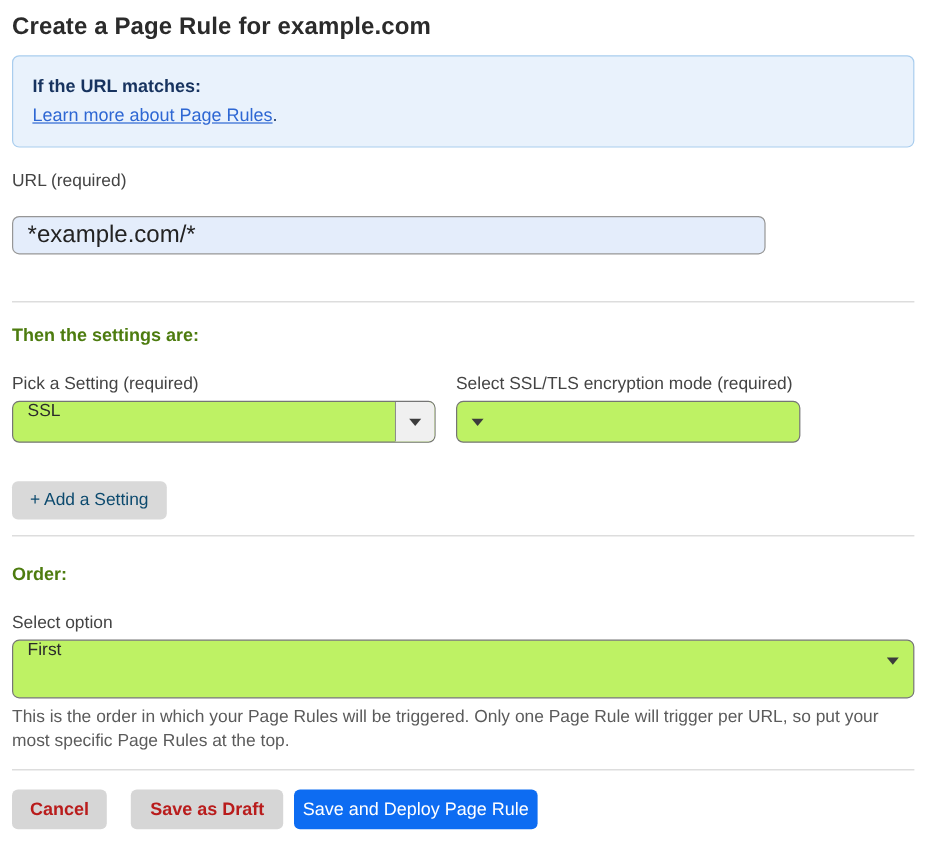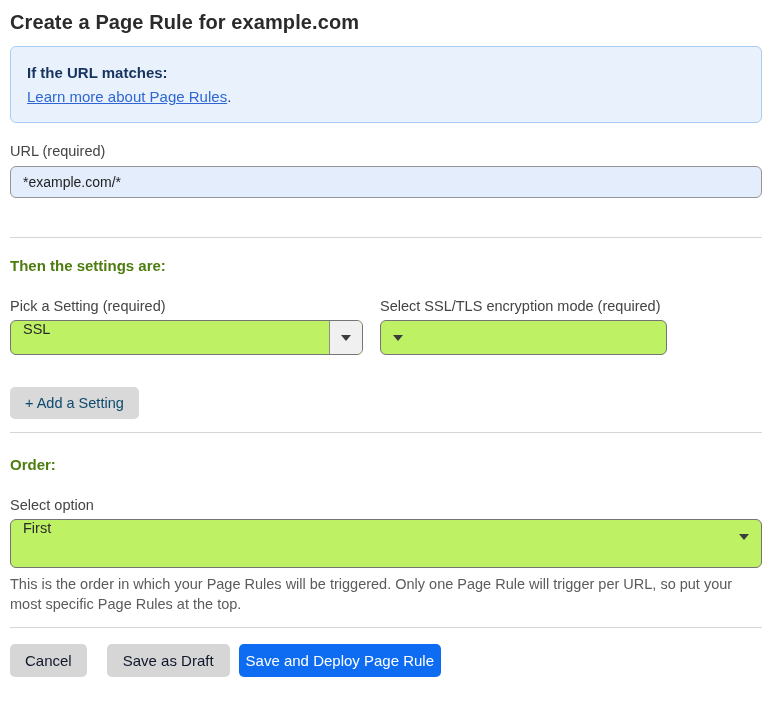--- a/index.html
+++ b/index.html
@@ -52,28 +52,28 @@
   
   .field-label {
     font-size: 14.5px;
     line-height: 16px;
     color: #444444;
   }
   .url-label { margin-top: 20px; }
 
   
   .url-input {
-    margin-top: 7px;
-    width: 752px;
+    margin-top: 21px;
+    width: 628px;
     height: 32px;
     background: #e4edfb;
     border: 1px solid #969696;
     border-radius: 6px;
     font-family: "Liberation Sans", "DejaVu Sans", sans-serif;
-    font-size: 14px;
+    font-size: 20px;
     color: #232323;
     padding: 0 12px;
     outline: none;
     display: block;
   }
 
   .divider {
     border: none;
     border-top: 1px solid #d5d5d5;
     height: 0;
@@ -192,21 +192,22 @@
     border-radius: 5px;
     font-family: "Liberation Sans", "DejaVu Sans", sans-serif;
     font-size: 15px;
     cursor: pointer;
     display: inline-flex;
     align-items: center;
     justify-content: center;
   }
   .btn-gray {
     background: #d6d6d6;
-    color: #0f172a;
+    color: #b91c1c;
+    font-weight: bold;
   }
   .btn-cancel { padding: 0 15px; margin-right: 20px; }
   .btn-draft { padding: 0 16px; margin-right: 9px; }
   .btn-primary {
     background: #0d6cf2;
     color: #ffffff;
     padding: 0 7px;
   }
 </style>
 </head>

